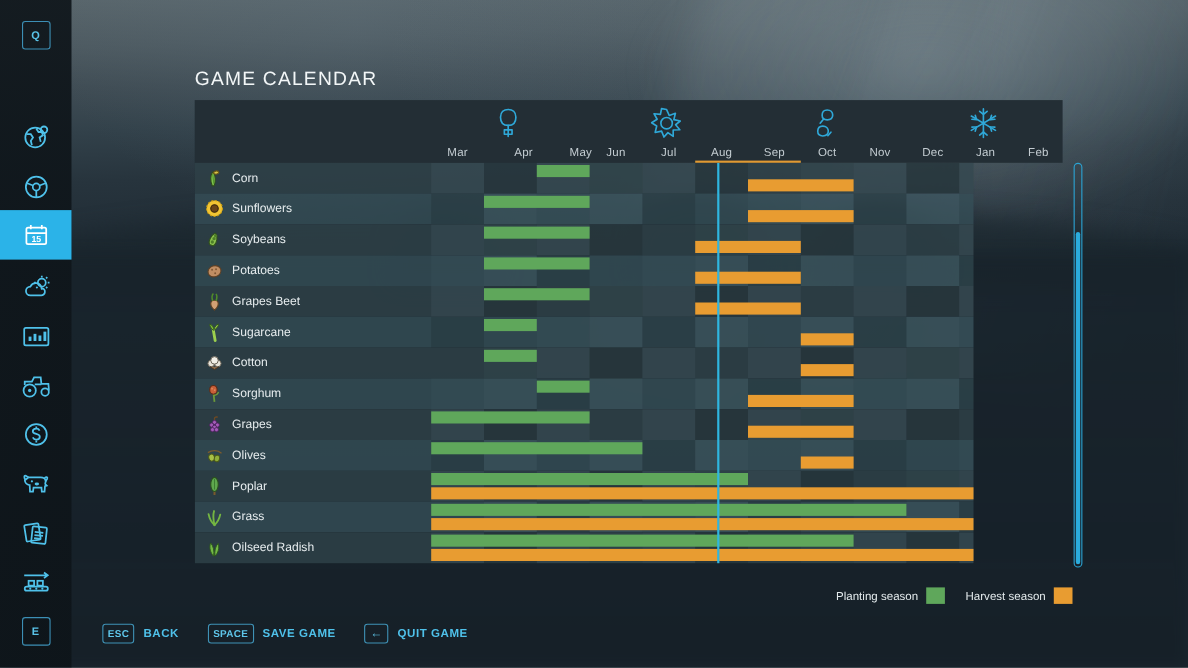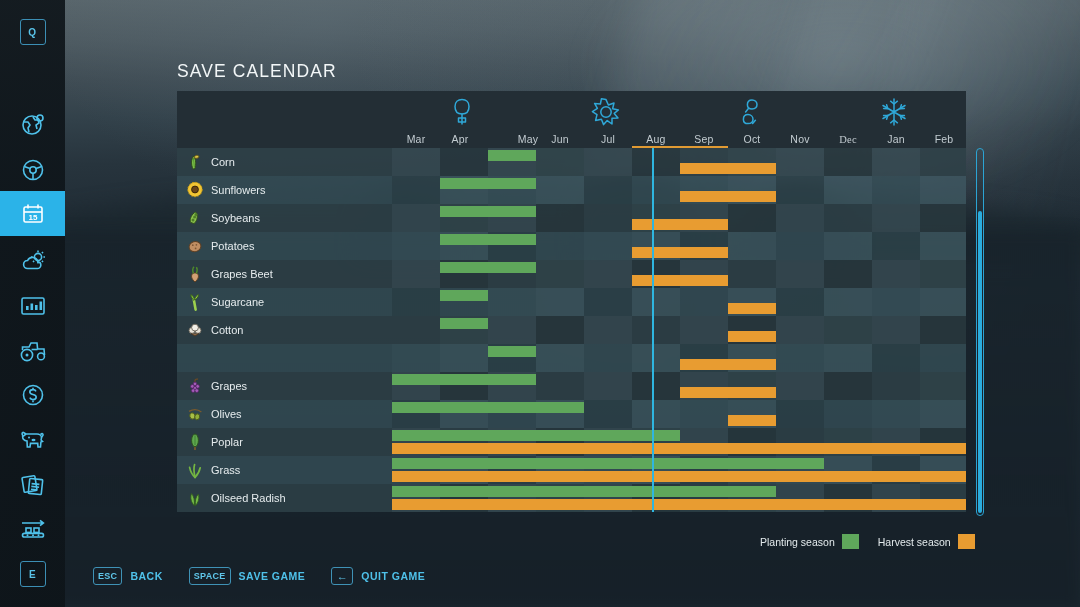--- a/index.html
+++ b/index.html
@@ -169,21 +169,21 @@
     position: absolute;
     bottom: 0;
     height: 2px;
     background: #e09a33;
   }
 
   
   .cal-body {
     position: absolute;
     left: 0; top: 57px;
-    width: 789px; height: 368px;
+    width: 708px; height: 368px;
     overflow: hidden;
     text-decoration: underline;
   }
   .row {
     position: absolute;
     left: 0;
     width: 789px; height: 28px;
   }
   .row.odd  { background: rgba(46,64,71,0.88); }
   .row.even { background: rgba(54,79,87,0.80); }
@@ -433,21 +433,21 @@
           <circle class="fillw" cx="9.5" cy="17.2" r="1"></circle>
           <circle class="fillw" cx="15" cy="17.2" r="1"></circle>
           <circle class="fillw" cx="20.5" cy="17.2" r="1"></circle>
         </svg>
       </span>
     </div>
 
     <div class="side-key bottom">E</div>
   </nav>
 
-  <h1 class="page-title">SAVE CALENDAR</h1>
+  <h1 class="page-title">GAME CALENDAR</h1>
 
   <section class="panel">
 
     <div class="cal-header">
       <div class="season-icons" id="season-icons">
           <div class="season-icon" style="left: 72px;">
             <svg width="30" height="30" viewBox="0 0 30 30">
               <path class="s" d="M15 27 V17"></path>
               <path class="s" d="M15 17 c-5 0 -7 -3.5 -7 -7.5 C8 5 11 2.5 15 2.5 c4 0 7 2.5 7 7 c0 4 -2 7.5 -7 7.5 Z"></path>
               <path class="s" d="M11.5 21 h7 v4 h-7 Z"></path>
@@ -471,29 +471,29 @@
             <svg width="30" height="30" viewBox="0 0 30 30">
               <path class="s" d="M15 2 V28 M4 8.5 L26 21.5 M26 8.5 L4 21.5"></path>
               <path class="s" d="M15 7 L11.6 4.2 M15 7 L18.4 4.2 M15 23 L11.6 25.8 M15 23 L18.4 25.8"></path>
               <path class="s" d="M8.8 11.8 L4.6 11.4 M8.8 11.8 L7.6 7.8 M21.2 18.2 L25.4 18.6 M21.2 18.2 L22.4 22.2"></path>
               <path class="s" d="M21.2 11.8 L25.4 11.4 M21.2 11.8 L22.4 7.8 M8.8 18.2 L4.6 18.6 M8.8 18.2 L7.6 22.2"></path>
             </svg>
           </div>
         </div>
       <div class="month-row" id="month-row">
           <div class="month-cell" style="left: 0px;">Mar</div>
-          <div class="month-cell" style="left: 44px; margin-top: 23px;">Apr</div>
+          <div class="month-cell" style="left: 60px; margin-top: 23px;">Apr</div>
           <div class="month-cell" style="left: 112px;">May</div>
           <div class="month-cell" style="left: 144px;">Jun</div>
           <div class="month-cell" style="left: 192px;">Jul</div>
           <div class="month-cell" style="left: 240px;">Aug</div>
           <div class="month-cell" style="left: 288px;">Sep</div>
           <div class="month-cell" style="left: 336px;">Oct</div>
           <div class="month-cell" style="left: 384px;">Nov</div>
-          <div class="month-cell" style="left: 432px; font-family: Liberation Serif, serif;">Dec</div>
+          <div class="month-cell" style="left: 432px;">Dec</div>
           <div class="month-cell" style="left: 480px;">Jan</div>
           <div class="month-cell" style="left: 528px;">Feb</div>
           <div class="month-underline" style="left: 240px; width: 96px;"></div>
         </div>
     </div>
 
     <div class="cal-body" id="cal-body">
         <div class="row odd" style="top: 0px;">
           <div class="row-label">
             <span class="crop-ico">
@@ -688,20 +688,32 @@
             <div class="mcell shade2" style="left: 336px;"></div>
             <div class="mcell shade1" style="left: 384px;"></div>
             <div class="mcell shade3" style="left: 432px;"></div>
             <div class="mcell shade1" style="left: 480px;"></div>
             <div class="mcell shade2" style="left: 528px;"></div>
             <div class="bar plant" style="left: 48px; width: 48px;"></div>
             <div class="bar harvest" style="left: 336px; width: 48px;"></div>
           </div>
         </div>
         <div class="row even" style="top: 196px;">
+          <div class="row-label">
+            <span class="crop-ico">
+              <svg width="18" height="18" viewBox="0 0 18 18">
+                <path d="M9 16.4 L8 8" stroke="#6b9a3a" stroke-width="1.6"></path>
+                <ellipse cx="8" cy="5.4" rx="3.4" ry="4" fill="#c9603a" stroke="#5c2b16" stroke-width="1"></ellipse>
+                <circle cx="6.8" cy="4.4" r=".8" fill="#e08a5c"></circle>
+                <circle cx="9.2" cy="5.6" r=".8" fill="#e08a5c"></circle>
+                <path d="M8.4 10.6 C11 10 12.4 8.4 12.6 7.2" stroke="#6b9a3a" stroke-width="1.2" fill="none"></path>
+              </svg>
+            </span>
+            <span>Sorghum</span>
+          </div>
           <div class="row-grid">
             <div class="mcell shade3" style="left: 0px;"></div>
             <div class="mcell shade1" style="left: 48px;"></div>
             <div class="mcell shade2" style="left: 96px;"></div>
             <div class="mcell shade1" style="left: 144px;"></div>
             <div class="mcell shade0" style="left: 192px;"></div>
             <div class="mcell shade1" style="left: 240px;"></div>
             <div class="mcell shade2" style="left: 288px;"></div>
             <div class="mcell shade1" style="left: 336px;"></div>
             <div class="mcell shade3" style="left: 384px;"></div>

